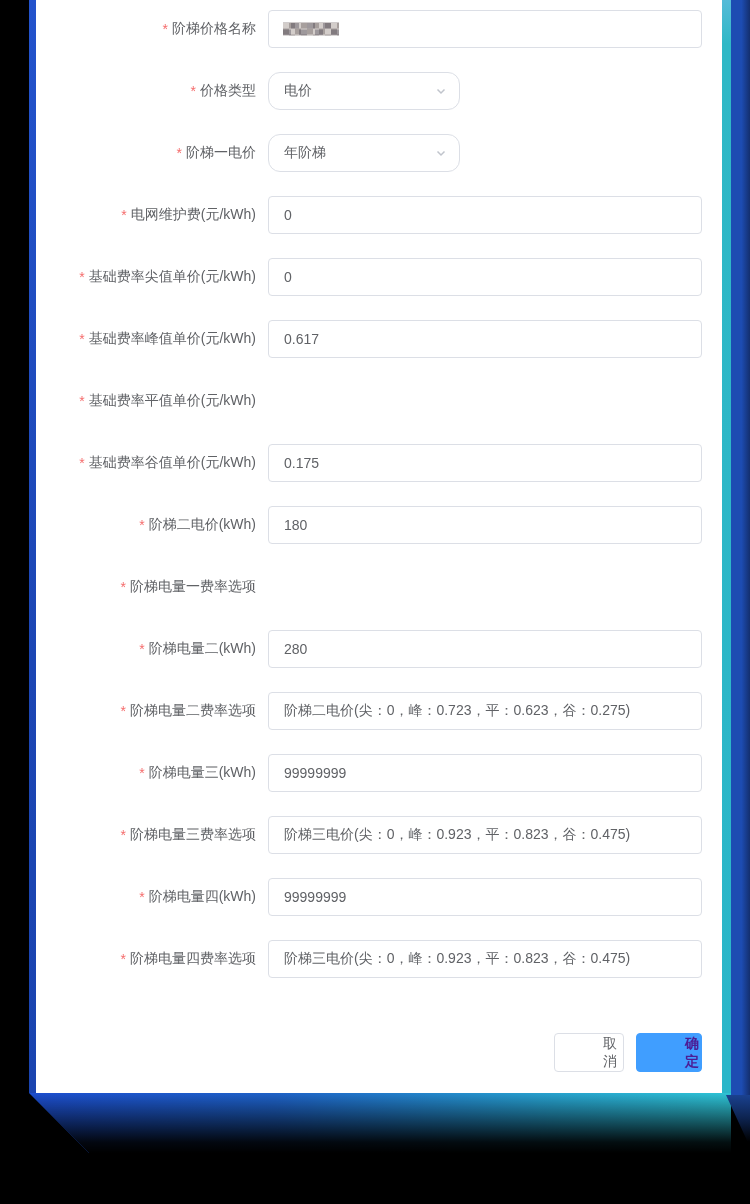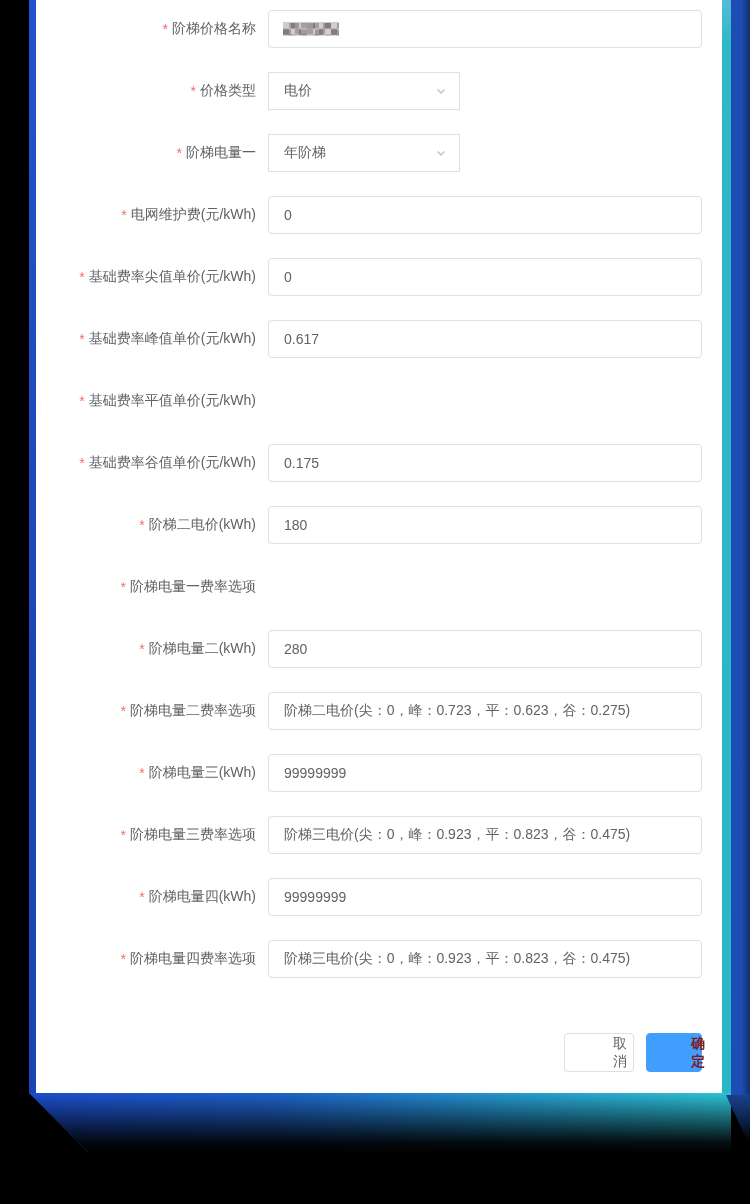--- a/index.html
+++ b/index.html
@@ -31,31 +31,31 @@
   .req{color:#f56c6c;margin-right:4px;}
   .ipt-wrap{position:relative;width:434px;height:38px;}
   .ipt{width:434px;height:38px;box-sizing:border-box;border:1px solid #dcdfe6;border-radius:4px;
     padding:0 15px;font-size:14px;color:#606266;outline:none;background:#fff;
     font-family:"Liberation Sans","DejaVu Sans",sans-serif;}
   .mosaic{position:absolute;left:15px;top:50%;transform:translateY(-50%);width:56px;height:13px;
     background-image:
       repeating-conic-gradient(rgba(60,55,70,.35) 0% 25%,rgba(255,255,255,0) 25% 50%),
       repeating-conic-gradient(#a79f9d 0% 25%,#d3cdca 25% 50%);
     background-size:16px 13px,12px 12px;}
-  .select{width:192px;height:38px;box-sizing:border-box;border:1px solid #dcdfe6;border-radius:0;
+  .select{width:192px;height:38px;box-sizing:border-box;border:1px solid #dcdfe6;border-radius:12px;
     display:flex;align-items:center;justify-content:space-between;padding:0 12px 0 15px;
     background:#fff;cursor:pointer;}
   .sel-val{font-size:14px;color:#606266;}
   .chev{display:flex;align-items:center;}
   .footer{position:absolute;top:1033px;right:20px;display:flex;gap:12px;}
   .btn{height:39px;box-sizing:border-box;border-radius:4px;font-size:14px;
     display:flex;align-items:center;justify-content:center;cursor:pointer;
     font-family:"Liberation Sans","DejaVu Sans",sans-serif;padding-left:48px;}
   .btn-cancel{width:70px;background:#fff;border:1px solid #dcdfe6;color:#606266;}
-  .btn-confirm{width:56px;background:#409eff;border:1px solid #409eff;color:#7f1d1d;font-weight:700;}
+  .btn-confirm{width:66px;background:#409eff;border:1px solid #409eff;color:#4c1d95;font-weight:700;}
 </style>
 </head>
 <body>
 
 <div class="screen">
 
   <div class="edge-left"></div>
   <div class="edge-right-teal"></div>
   <div class="edge-right-blue"></div>
   <div class="bottom-band"></div>
@@ -85,21 +85,21 @@
             <svg width="12" height="12" viewBox="0 0 12 12">
               <polyline points="2.5,4.5 6,8 9.5,4.5" fill="none" stroke="#c0c4cc" stroke-width="1.5"></polyline>
             </svg>
           </span>
       </div>
     </div>
 
     <div class="row">
       <label class="lbl">
           <span class="req">*</span>
-          <span>阶梯电量一</span>
+          <span>阶梯一电价</span>
         </label>
       <div class="select">
         <span class="sel-val">年阶梯</span>
         <span class="chev">
             <svg width="12" height="12" viewBox="0 0 12 12">
               <polyline points="2.5,4.5 6,8 9.5,4.5" fill="none" stroke="#c0c4cc" stroke-width="1.5"></polyline>
             </svg>
           </span>
       </div>
     </div>

